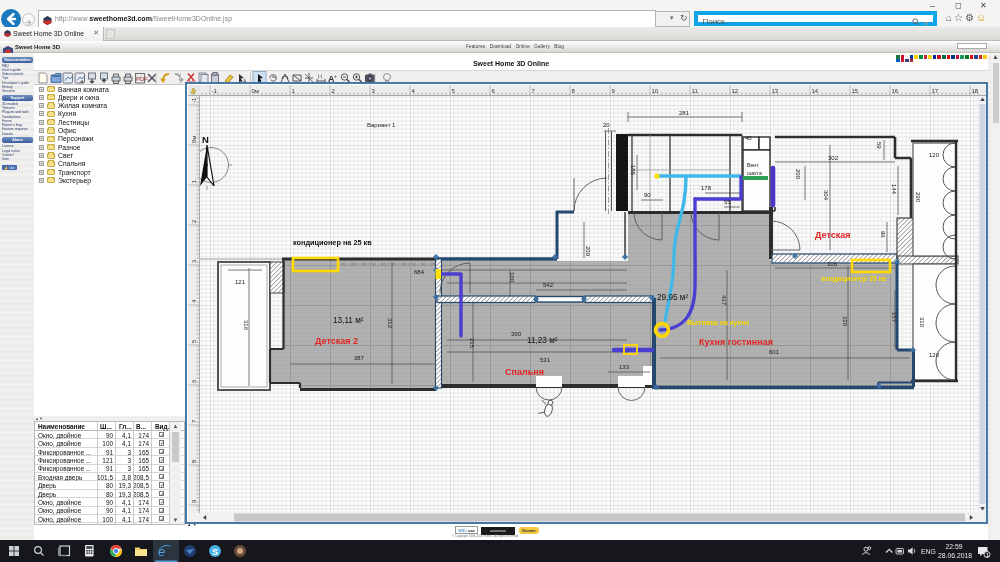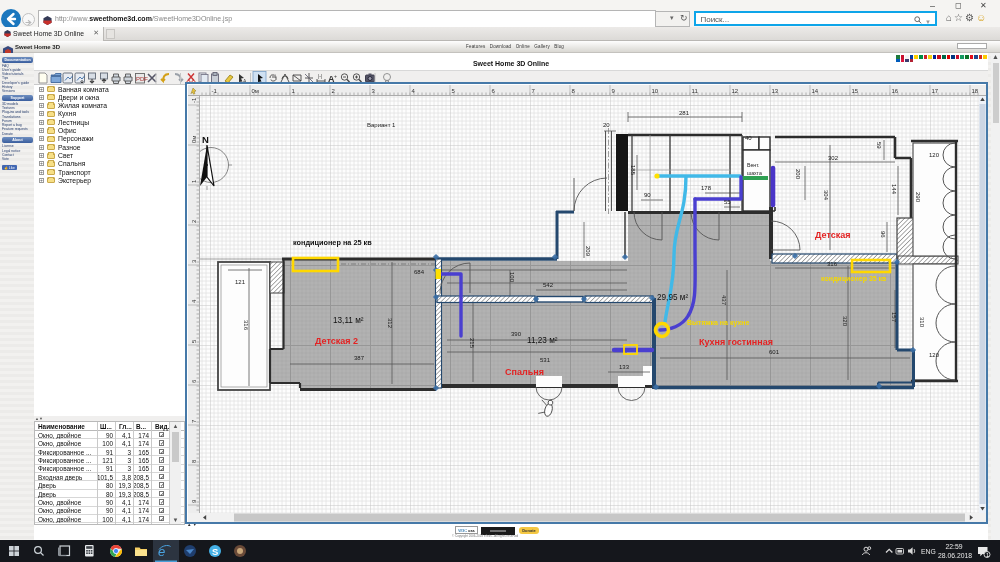--- a/index.html
+++ b/index.html
@@ -5,21 +5,21 @@
 *{margin:0;padding:0;box-sizing:border-box;font-family:"Liberation Sans",sans-serif;}
 body{width:1000px;height:562px;overflow:hidden;position:relative;background:#fff;}
 .abs{position:absolute;}
 
 #titlebar{left:0;top:0;width:1000px;height:8px;background:#f5f4f2;}
 
 #navrow{left:0;top:8px;width:1000px;height:19px;background:#f5f4f2;}
 #backbtn{left:1px;top:9px;width:20px;height:20px;border-radius:50%;background:#1b77be;}
 #fwdbtn{left:22px;top:13px;width:13px;height:13px;border-radius:50%;border:1px solid #c0c0c0;background:#f8f8f8;}
 #addr{left:38px;top:10px;width:618px;height:18px;background:#fff;border:1px solid #b5b5b5;font-size:7px;color:#888;line-height:16px;white-space:nowrap;}
-#search{left:694px;top:11px;width:243px;height:15px;background:#fff;border:2px solid #0ea5e9;font-size:8px;color:#555;line-height:13px;}
+#search{left:694px;top:11px;width:243px;height:15px;background:#fff;border:4px solid #0ea5e9;font-size:8px;color:#555;line-height:13px;}
 #tabrow{left:0;top:27px;width:1000px;height:14px;background:linear-gradient(#eceae8,#dcdad7);border-bottom:1px solid #b9b7b4;}
 #activetab{left:0;top:27px;width:104px;height:14px;background:linear-gradient(#fdfdfc,#f0efed);border-right:1px solid #b9b7b4;font-size:6.8px;color:#222;}
 #newtab{left:106px;top:29px;width:9px;height:10px;background:#e6e4e1;border:1px solid #c8c6c3;}
 
 #siteheader{left:0;top:41px;width:1000px;height:12px;background:linear-gradient(#fefefe,#d9d7d2);border-bottom:1px solid #c4c2be;}
 #sitelinks{left:466px;top:44px;font-size:4.5px;color:#333;letter-spacing:0.2px;}
 #hsearch{left:957px;top:43px;width:30px;height:6px;background:#fff;border:1px solid #aaa;}
 #flags{left:896px;top:55px;width:92px;height:4px;font-size:0;}
 #flags i{display:inline-block;width:3.6px;height:3.6px;margin-right:1px;}
 

